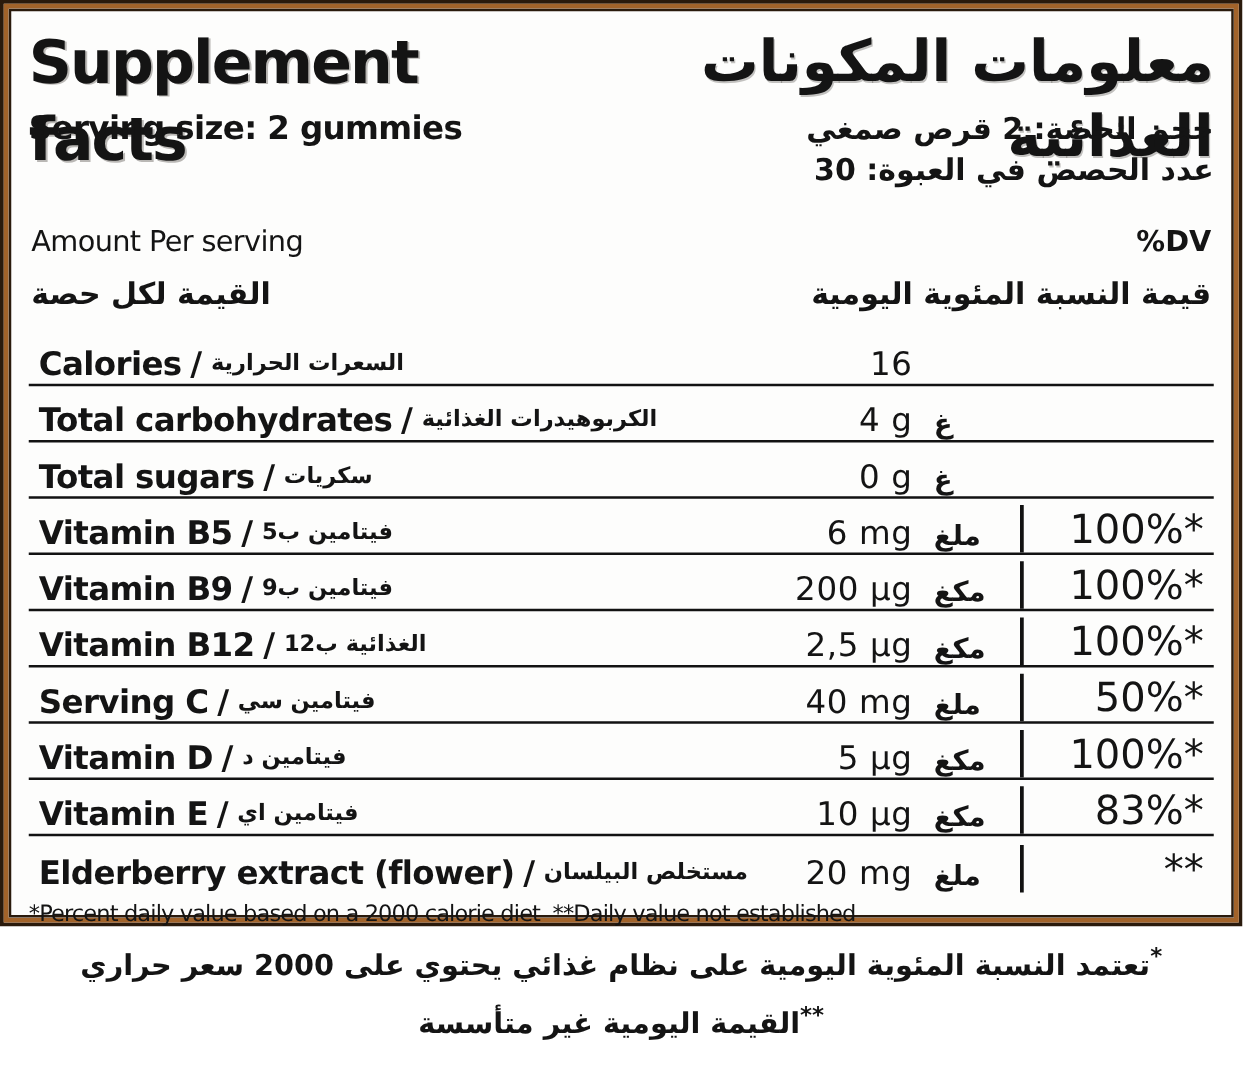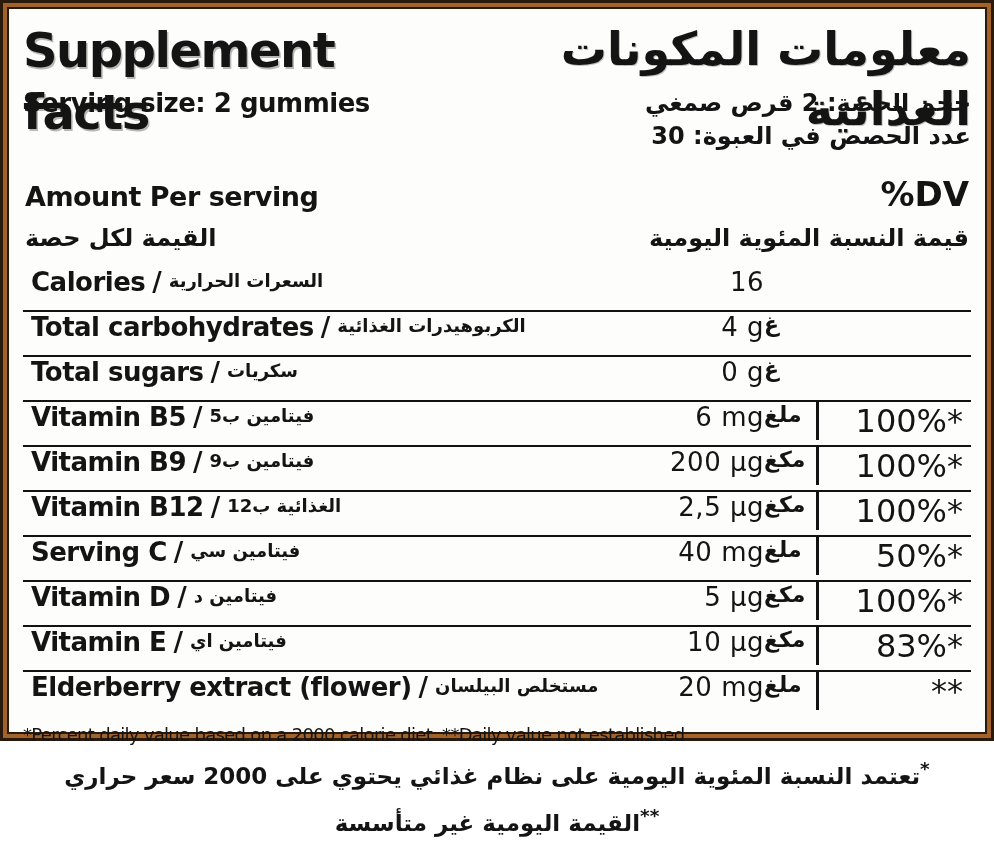--- a/index.html
+++ b/index.html
@@ -22,29 +22,29 @@
     text-shadow:1px 1px 0 rgba(60,55,50,.3);margin-left:44px;}
   .serving-row{display:flex;justify-content:space-between;margin-top:4px;}
   .serving-en{font-size:26px;font-weight:700;line-height:33px;letter-spacing:-0.5px;}
   .serving-ar{font-size:24px;font-weight:700;line-height:33px;direction:rtl;text-align:right;}
 
   .bar-thick{height:14px;background:var(--bar);margin-top:11px;}
 
   
   .col-head{padding:10px 2px 8px 2px;}
   .col-head .line{display:flex;justify-content:space-between;align-items:baseline;}
-  .head-en{font-size:27px;font-weight:700;letter-spacing:-0.5px;line-height:40px;}
-  .head-dv{font-size:34px;font-weight:700;line-height:40px;}
+  .head-en{font-size:23px;font-weight:400;letter-spacing:-0.5px;line-height:40px;}
+  .head-dv{font-size:23px;font-weight:700;line-height:40px;}
   .head-ar{font-size:24px;font-weight:700;direction:rtl;line-height:42px;}
   .bar-med{height:6px;background:var(--rule);}
   .bar-thin5{height:5px;background:var(--rule);}
 
   
   .t-body{display:flex;flex-direction:column;}
-  .t-row{display:flex;align-items:flex-start;height:45px;border-bottom:2px solid var(--rule);}
+  .t-row{display:flex;align-items:flex-end;height:45px;border-bottom:2px solid var(--rule);gap:17px;}
   .t-row:last-child{border-bottom:none;}
   .cell-name{flex:1;display:flex;align-items:center;padding-left:8px;min-width:0;}
   .name-en{font-size:26px;font-weight:800;letter-spacing:-0.5px;white-space:nowrap;}
   .name-slash{font-size:26px;font-weight:800;margin:0 7px 0 7px;}
   .name-ar{font-size:18px;font-weight:700;direction:rtl;position:relative;top:-2px;white-space:nowrap;}
   .cell-amount{width:148px;display:flex;align-items:center;justify-content:flex-end;
     font-size:26px;letter-spacing:0.5px;}
   .cell-unit{width:52px;display:flex;align-items:center;justify-content:flex-end;
     padding-right:7px;font-size:22px;font-weight:700;direction:rtl;}
   .cell-dv{width:155px;border-left:3px solid var(--rule);display:flex;align-items:center;

